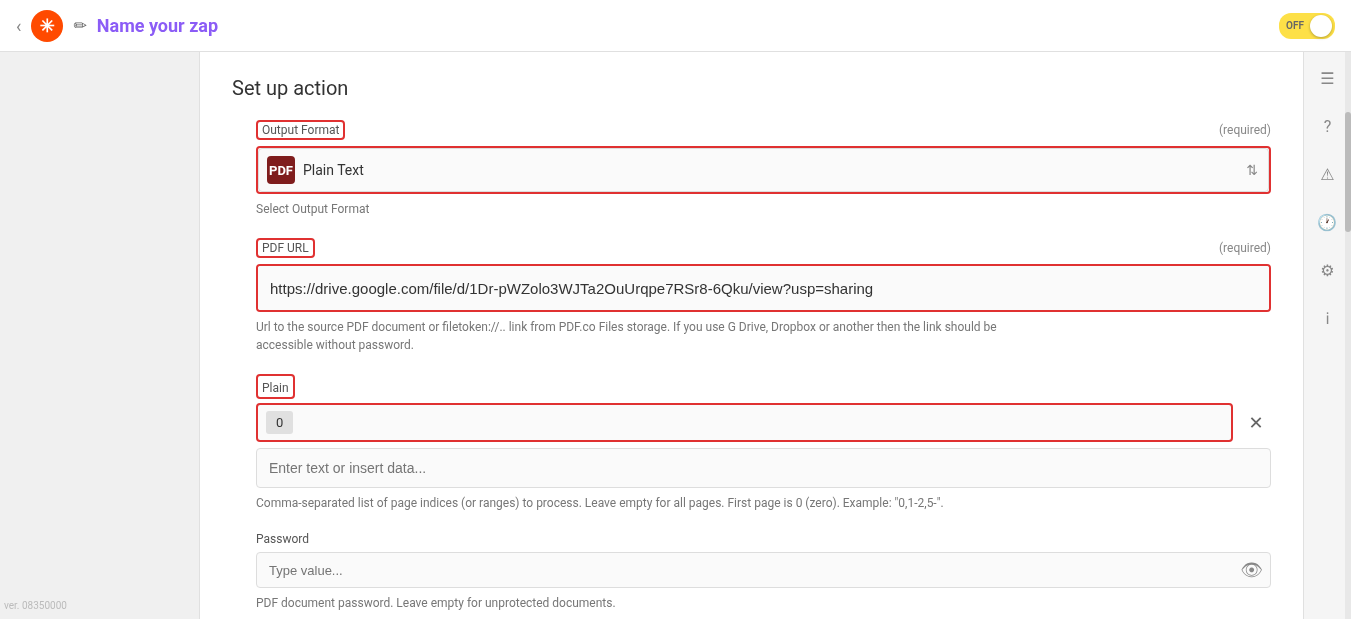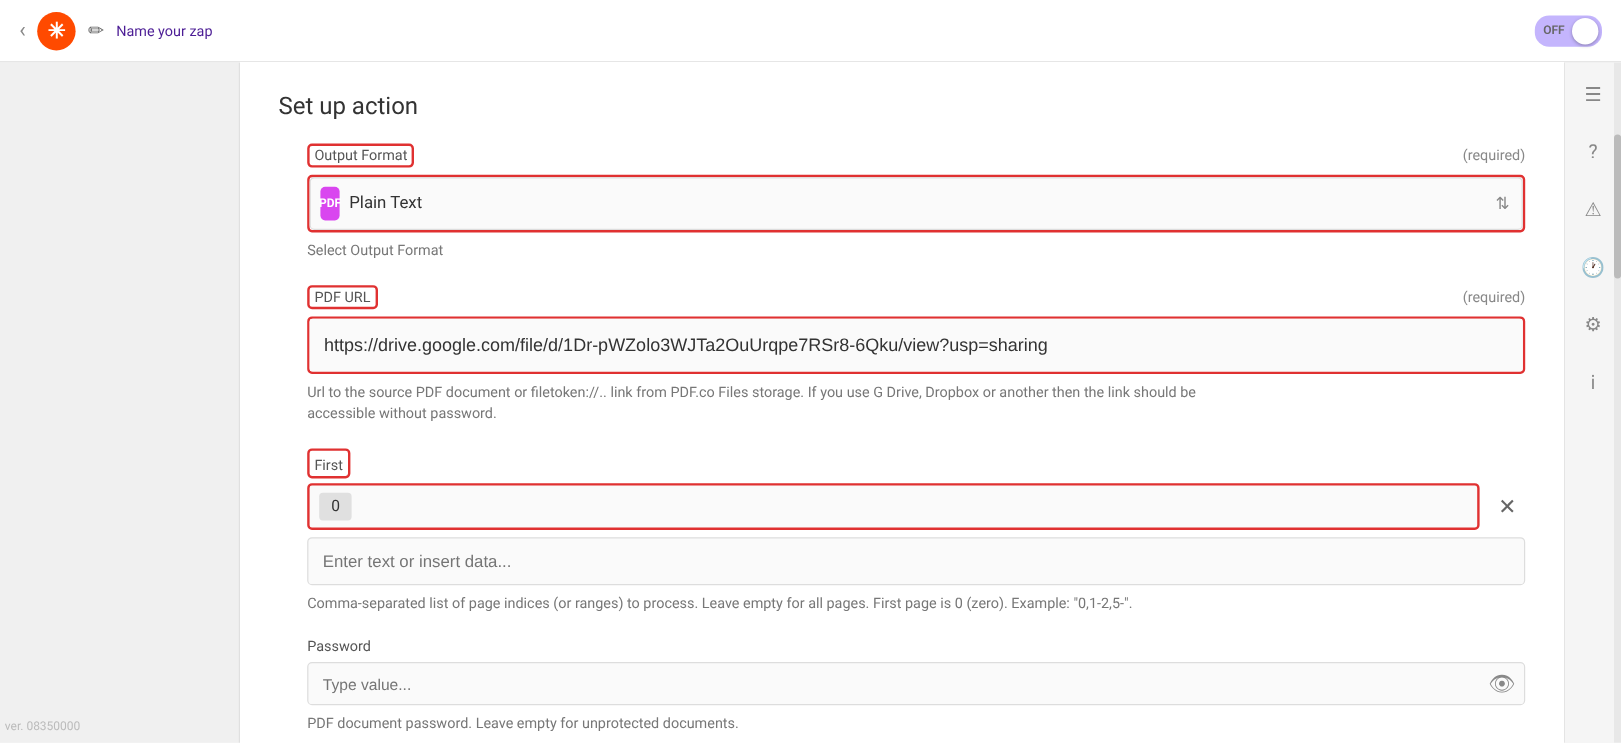--- a/index.html
+++ b/index.html
@@ -39,29 +39,29 @@
       justify-content: center;
       color: #fff;
       font-size: 18px;
       font-weight: bold;
     }
     .header-edit-icon {
       color: #666;
       font-size: 16px;
     }
     .header-title {
-      font-size: 12px;
-      color: #4c1d95;
-      font-weight: 400;
+      font-size: 18px;
+      color: #8b5cf6;
+      font-weight: 700;
     }
     .header-toggle {
       margin-left: auto;
       display: flex;
       align-items: center;
-      background: #c4b5fd;
+      background: #fde047;
       border-radius: 12px;
       width: 56px;
       height: 26px;
       position: relative;
       cursor: pointer;
     }
     .header-toggle-knob {
       width: 22px;
       height: 22px;
       background: #fff;
@@ -192,29 +192,29 @@
       position: absolute;
       right: 10px;
       top: 50%;
       transform: translateY(-50%);
       color: #888;
       font-size: 14px;
       pointer-events: none;
     }
 
     .pdf-icon {
-      width: 16px;
+      width: 28px;
       height: 28px;
-      background: #d946ef;
+      background: #7f1d1d;
       border-radius: 4px;
       display: flex;
       align-items: center;
       justify-content: center;
       color: #fff;
-      font-size: 10px;
+      font-size: 13px;
       font-weight: bold;
       flex-shrink: 0;
     }
 
     .hint-text {
       font-size: 12px;
       color: #777;
       margin-top: 6px;
       line-height: 1.5;
     }
@@ -343,21 +343,21 @@
         <div class="url-input-row">
           <input type="text" class="url-input" value="https://drive.google.com/file/d/1Dr-pWZolo3WJTa2OuUrqpe7RSr8-6Qku/view?usp=sharing" style="">
 
         </div>
       </div>
       <div class="hint-text" style="max-width: 800px;">Url to the source PDF document or filetoken://.. link from PDF.co Files storage. If you use G Drive, Dropbox or another then the link should be accessible without password.</div>
     </div>
 
     <div class="form-group">
       <div style="border: 2px solid #e03131; border-radius: 4px; display: inline-block; padding: 1px 4px; margin-bottom: 4px;">
-        <span style="font-size:12px; color:#555;">First</span>
+        <span style="font-size:12px; color:#555;">Plain</span>
       </div>
       <div style="display: flex; align-items: center; gap: 8px;">
         <div style="flex: 1; border: 2px solid #e03131; border-radius: 4px; background: #fafafa;">
           <div style="display: flex; align-items: center; padding: 6px 8px;">
             <div style="background: #e0e0e0; border-radius: 3px; padding: 4px 10px; font-size: 13px; color: #333;">0</div>
           </div>
         </div>
         <button class="pages-clear-btn" style="color: #666; font-size: 18px; flex-shrink:0;">✕</button>
       </div>
       <div style="margin-top: 6px;">

